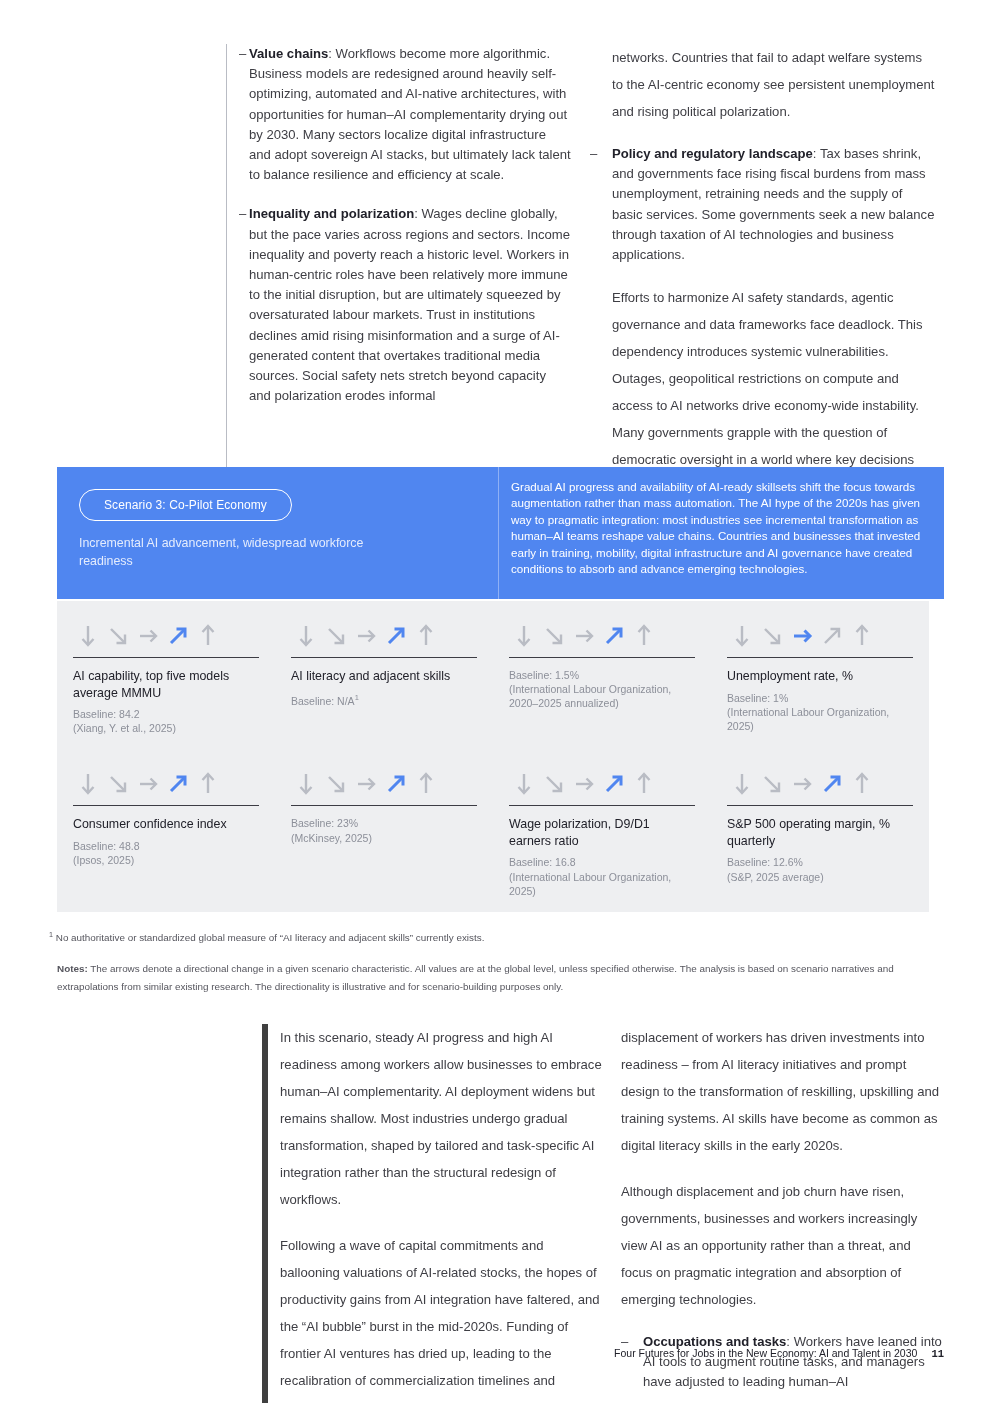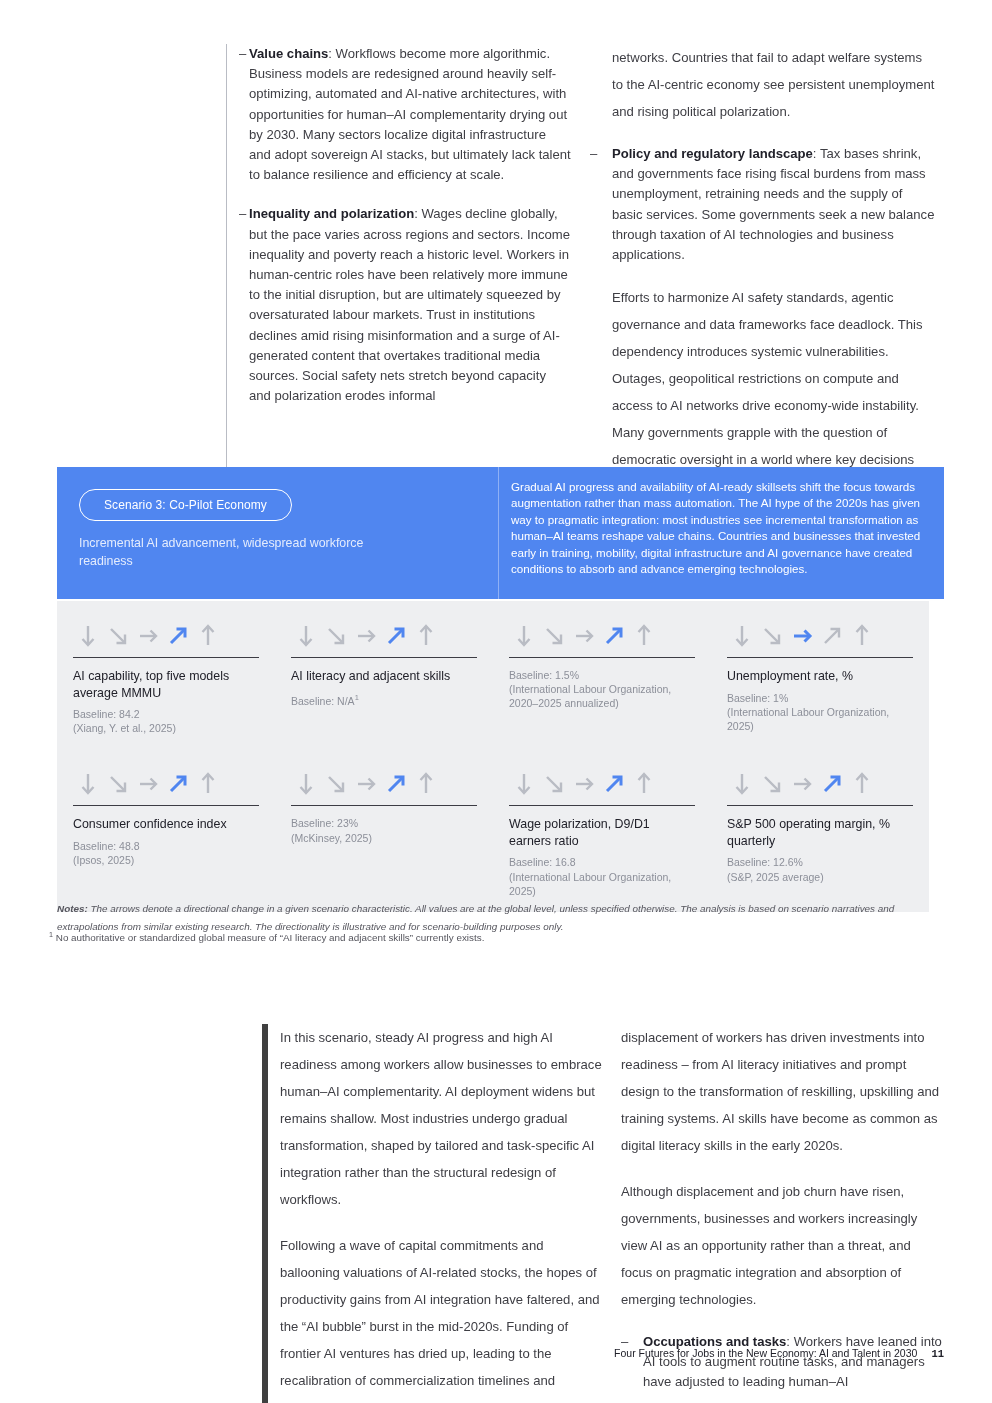--- a/index.html
+++ b/index.html
@@ -188,26 +188,25 @@
     line-height: 14px;
     color: #55555d;
   }
   .footnote sup {
     font-size: 7.2px;
     vertical-align: super;
   }
   .notes {
     position: absolute;
     left: 57px;
-    top: 900px;
+    top: 960px;
     width: 887px;
     font-size: 9.9px;
     line-height: 17.5px;
     color: #55555d;
-    font-style: italic;
   }
   .notes b { font-weight: bold; }
 
   
   .bottom-block {
     position: absolute;
     left: 226px;
     top: 1024px;
     width: 718px;
     display: flex;

